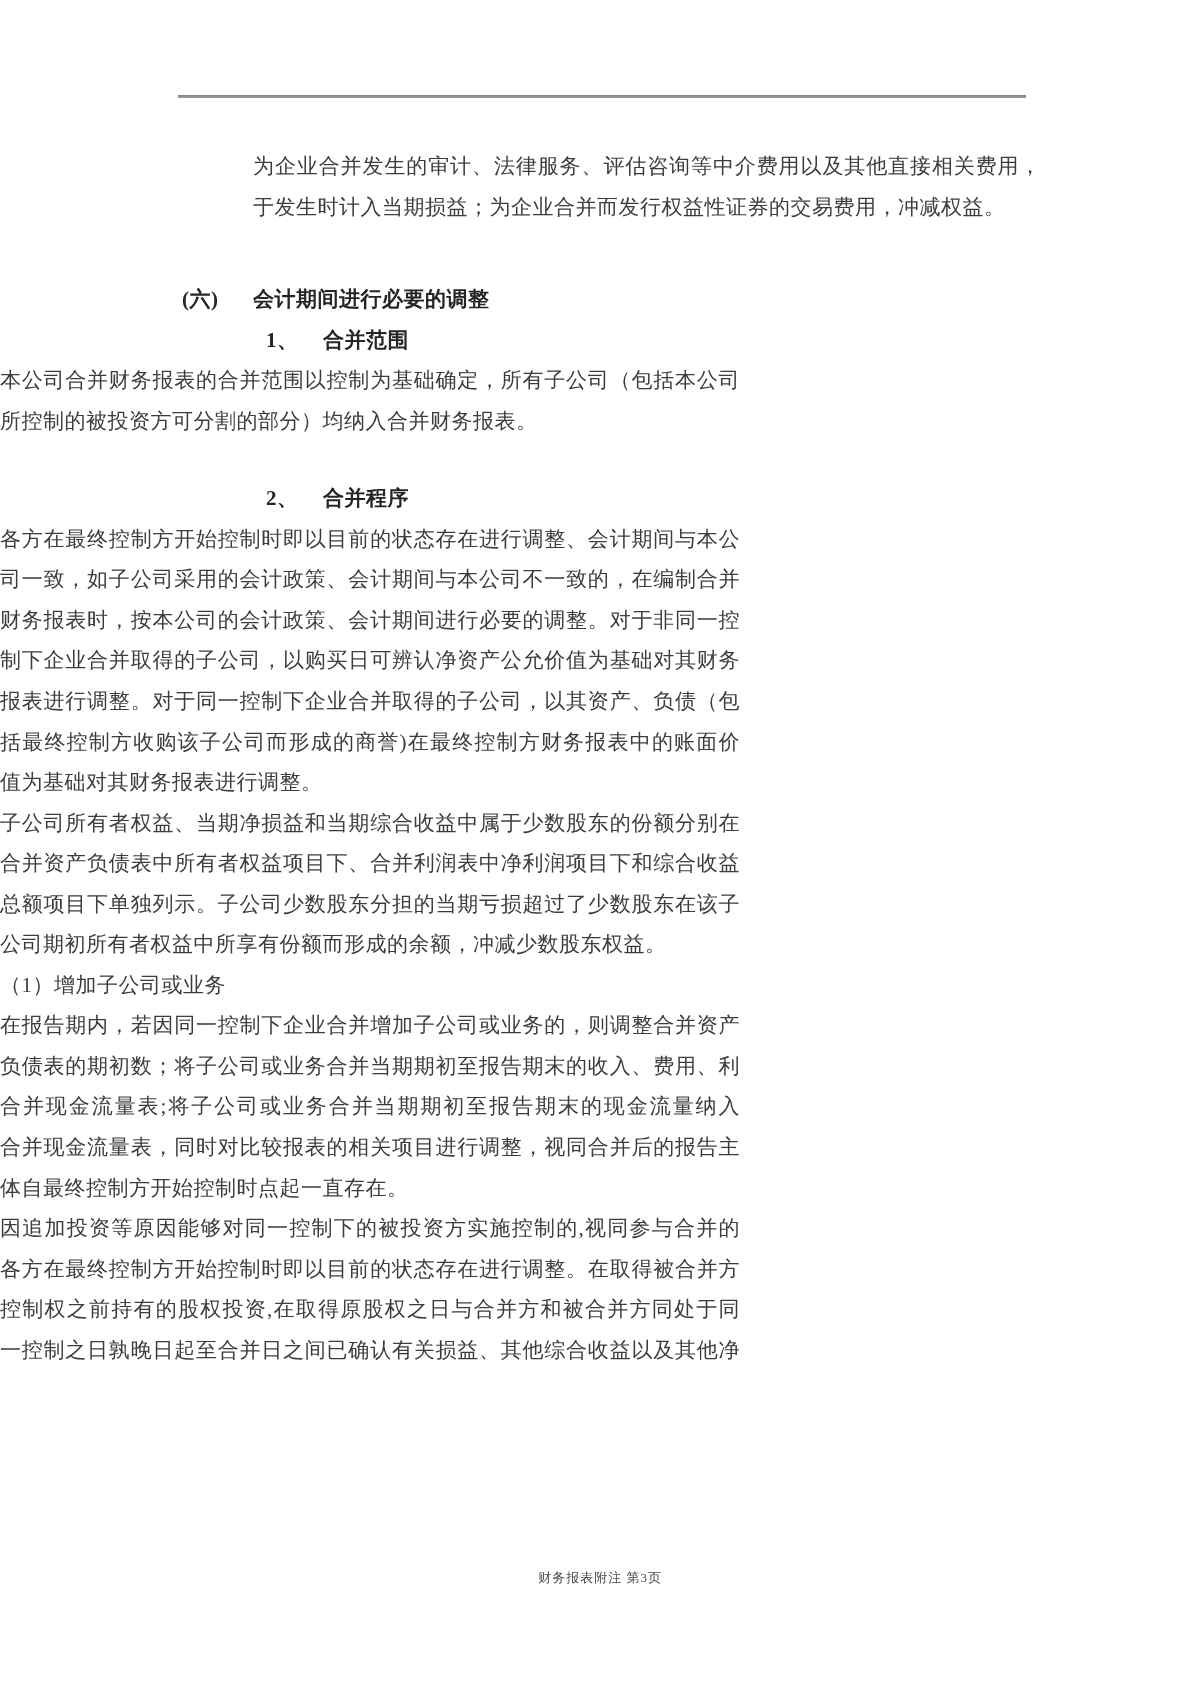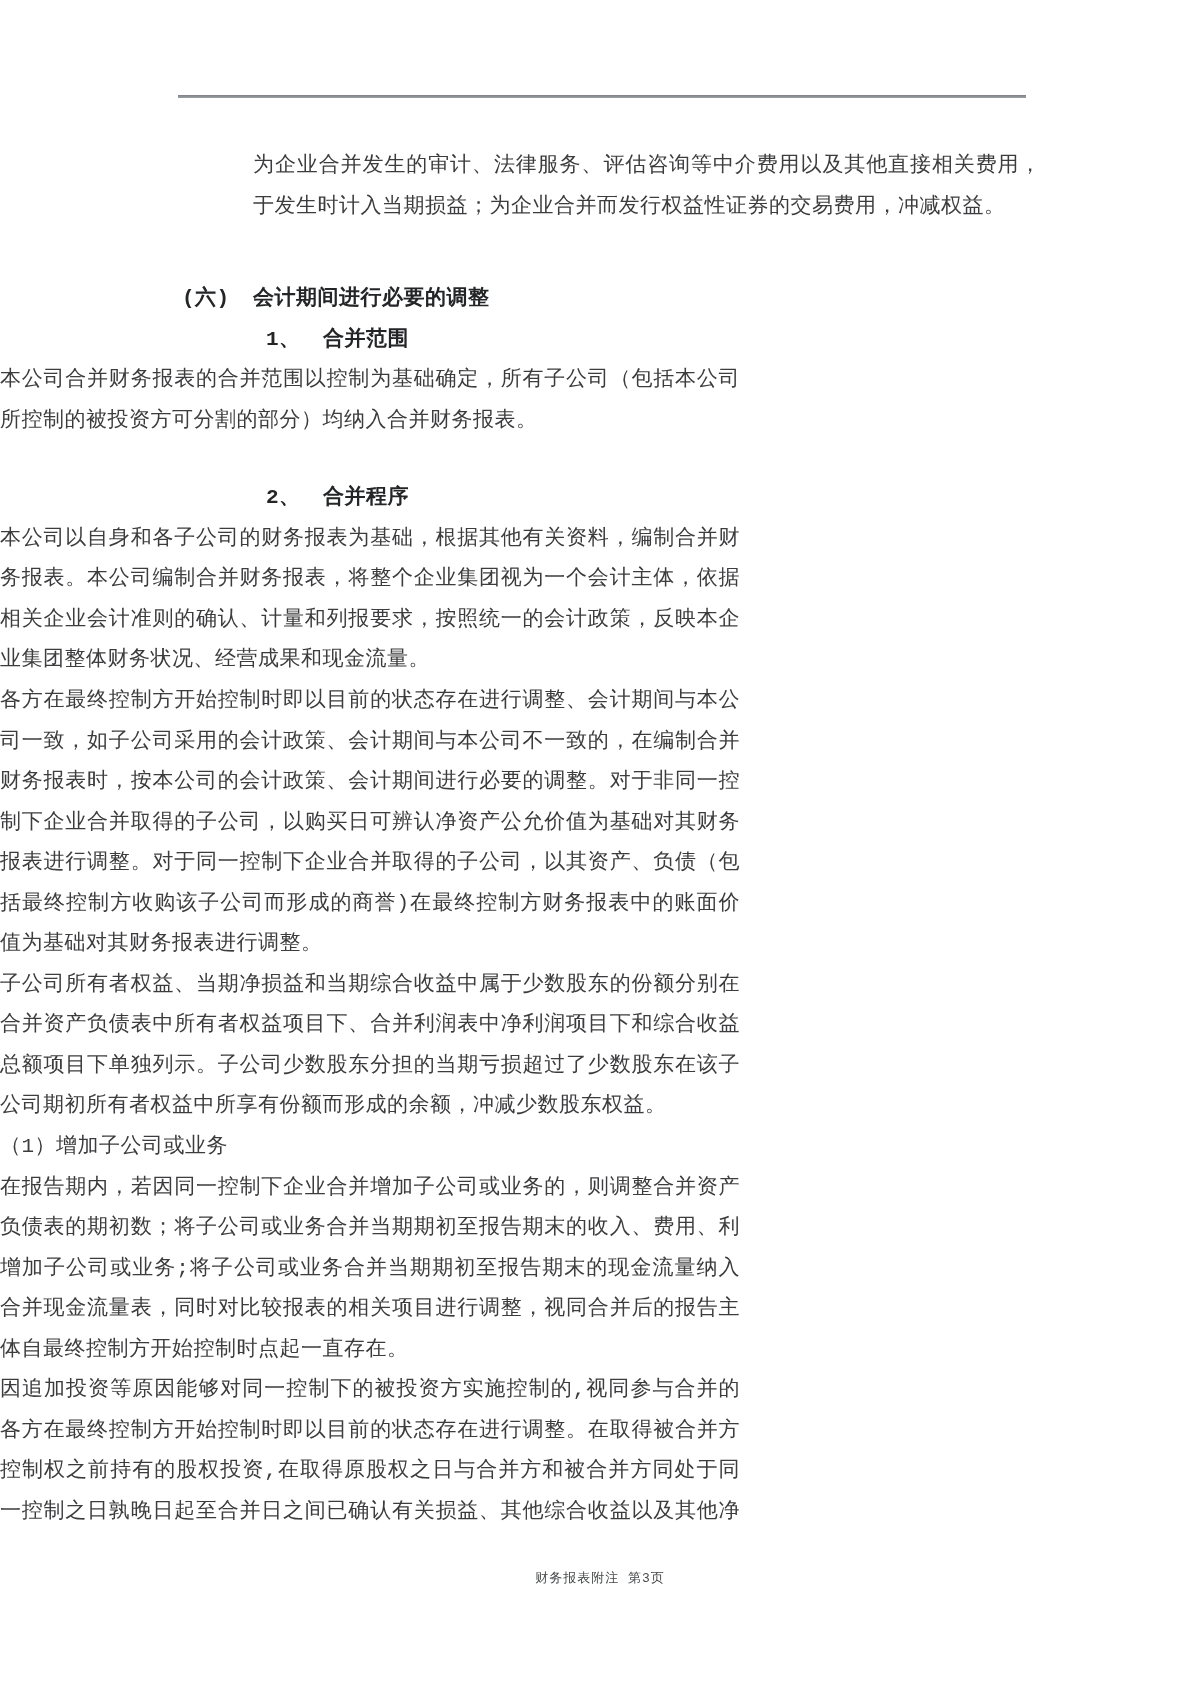--- a/index.html
+++ b/index.html
@@ -6,21 +6,21 @@
     margin: 0;
     padding: 0;
     background: #ffffff;
   }
   .page {
     position: relative;
     width: 1200px;
     height: 1697px;
     background: #ffffff;
     overflow: hidden;
-    font-family: Liberation Mono, monospace;
+    font-family: Liberation Serif, serif;
   }
   .top-rule {
     position: absolute;
     left: 178px;
     top: 95px;
     width: 848px;
     height: 3px;
     background: linear-gradient(#7e8287, #9aa0a5);
   }
   .content {
@@ -93,47 +93,41 @@
           <div class="line">所控制的被投资方可分割的部分）均纳入合并财务报表。</div>
         </div>
       </div>
 
     <div class="heading-row hr-sub gap-sub">
       <span class="h-label">2、</span><span class="h-title">合并程序</span>
     </div>
 
     <div class="block-b">
         <div class="para">
-          <div class="line fill">本公司以自身和各子公司的财务报表为基础，根据其他有关资料，编制合并财</div>
-          <div class="line fill">务报表。本公司编制合并财务报表，将整个企业集团视为一个会计主体，依据</div>
-          <div class="line fill">相关企业会计准则的确认、计量和列报要求，按照统一的会计政策，反映本企</div>
-          <div class="line">业集团整体财务状况、经营成果和现金流量。</div>
-        </div>
-        <div class="para">
           <div class="line fill">各方在最终控制方开始控制时即以目前的状态存在进行调整、会计期间与本公</div>
           <div class="line fill">司一致，如子公司采用的会计政策、会计期间与本公司不一致的，在编制合并</div>
           <div class="line fill">财务报表时，按本公司的会计政策、会计期间进行必要的调整。对于非同一控</div>
           <div class="line fill">制下企业合并取得的子公司，以购买日可辨认净资产公允价值为基础对其财务</div>
           <div class="line fill">报表进行调整。对于同一控制下企业合并取得的子公司，以其资产、负债（包</div>
           <div class="line fill">括最终控制方收购该子公司而形成的商誉)在最终控制方财务报表中的账面价</div>
           <div class="line">值为基础对其财务报表进行调整。</div>
         </div>
         <div class="para">
           <div class="line fill">子公司所有者权益、当期净损益和当期综合收益中属于少数股东的份额分别在</div>
           <div class="line fill">合并资产负债表中所有者权益项目下、合并利润表中净利润项目下和综合收益</div>
           <div class="line fill">总额项目下单独列示。子公司少数股东分担的当期亏损超过了少数股东在该子</div>
           <div class="line">公司期初所有者权益中所享有份额而形成的余额，冲减少数股东权益。</div>
         </div>
         <div class="para">
           <div class="line">（1）增加子公司或业务</div>
         </div>
         <div class="para">
           <div class="line fill">在报告期内，若因同一控制下企业合并增加子公司或业务的，则调整合并资产</div>
           <div class="line fill">负债表的期初数；将子公司或业务合并当期期初至报告期末的收入、费用、利</div>
-          <div class="line fill">增加子公司或业务;将子公司或业务合并当期期初至报告期末的现金流量纳入</div>
+          <div class="line fill">合并现金流量表;将子公司或业务合并当期期初至报告期末的现金流量纳入</div>
           <div class="line fill">合并现金流量表，同时对比较报表的相关项目进行调整，视同合并后的报告主</div>
           <div class="line">体自最终控制方开始控制时点起一直存在。</div>
         </div>
         <div class="para">
           <div class="line fill">因追加投资等原因能够对同一控制下的被投资方实施控制的,视同参与合并的</div>
           <div class="line fill">各方在最终控制方开始控制时即以目前的状态存在进行调整。在取得被合并方</div>
           <div class="line fill">控制权之前持有的股权投资,在取得原股权之日与合并方和被合并方同处于同</div>
           <div class="line fill">一控制之日孰晚日起至合并日之间已确认有关损益、其他综合收益以及其他净</div>
         </div>
       </div>

